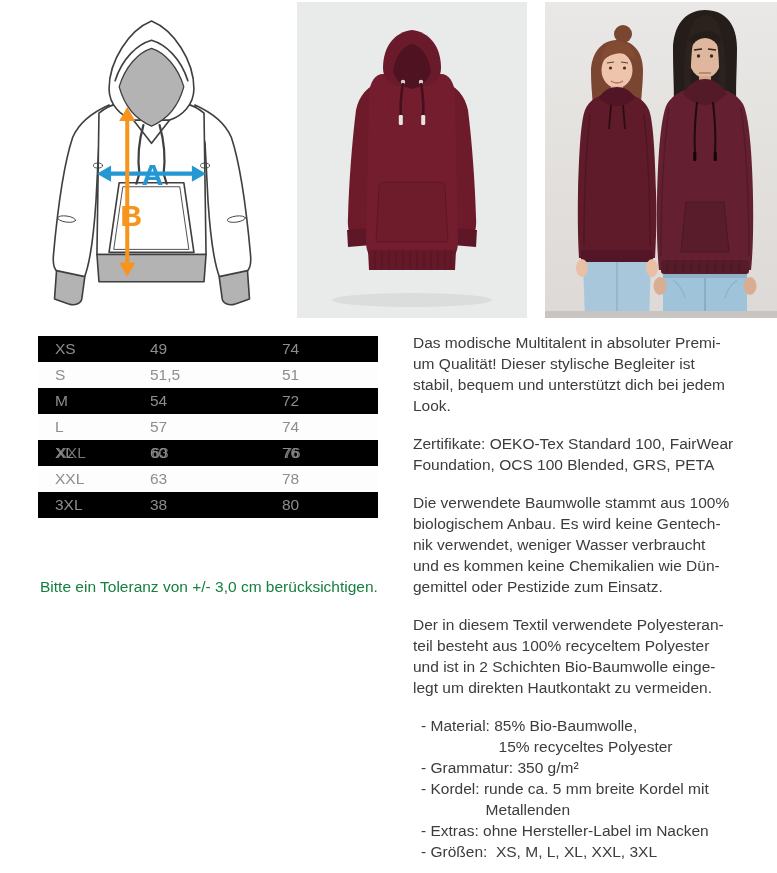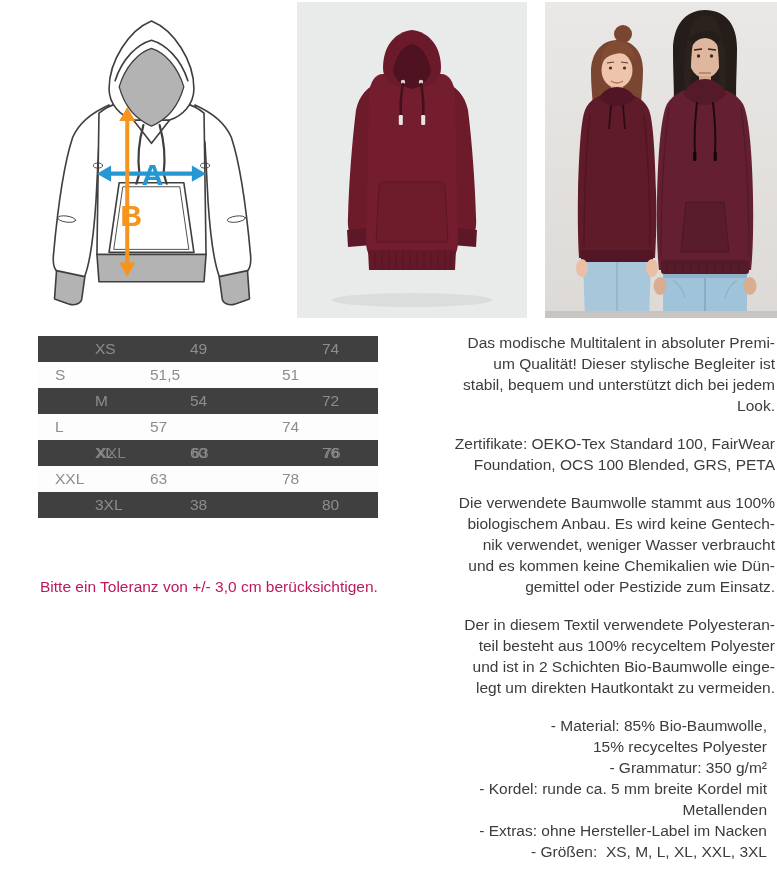--- a/index.html
+++ b/index.html
@@ -12,31 +12,31 @@
   .img-product{left:297px;top:2px;width:230px;height:316px;background:#e9ebea;}
   .img-models{left:545px;top:2px;width:232px;height:316px;}
   .img-tile svg{display:block;width:100%;height:100%;}
 
   
   .size-table{position:absolute;left:38px;top:336px;width:340px;
               font-size:15.5px;color:#8d8d8d;}
   .thead,.tr{display:grid;grid-template-columns:95px 132px 1fr;align-items:center;}
   .thead{height:25px;background:#f6f6f6;color:#7f7f7f;}
   .tr{height:26px;background:#fdfdfd;}
-  .tr.odd{background:#404040;padding-left:40px;}
+  .tr.odd{background:#000000;}
   .th,.td{padding-left:17px;position:relative;white-space:nowrap;}
   .ghost{position:absolute;left:18.5px;top:50%;transform:translateY(-50%);
          opacity:.85;pointer-events:none;}
 
-  .tolerance{position:absolute;left:40px;top:578px;font-size:15.5px;color:#be185d;}
+  .tolerance{position:absolute;left:40px;top:578px;font-size:15.5px;color:#15803d;}
 
   
   .desc{position:absolute;left:413px;top:332px;width:362px;
         font-size:15.5px;line-height:21px;color:#3c3c3c;}
-  .desc p{margin:0 0 17px 0;white-space:pre-line;text-align:right;}
+  .desc p{margin:0 0 17px 0;white-space:pre-line;}
   .desc .specs{margin:8px;white-space:pre;}
 </style>
 </head>
 <body>
 
 <div class="page">
 
   <div class="img-tile img-drawing">
     <svg viewBox="0 0 225 295">
       <g stroke="#3f3f3f" stroke-width="1.6" fill="#ffffff" stroke-linejoin="round" stroke-linecap="round">

